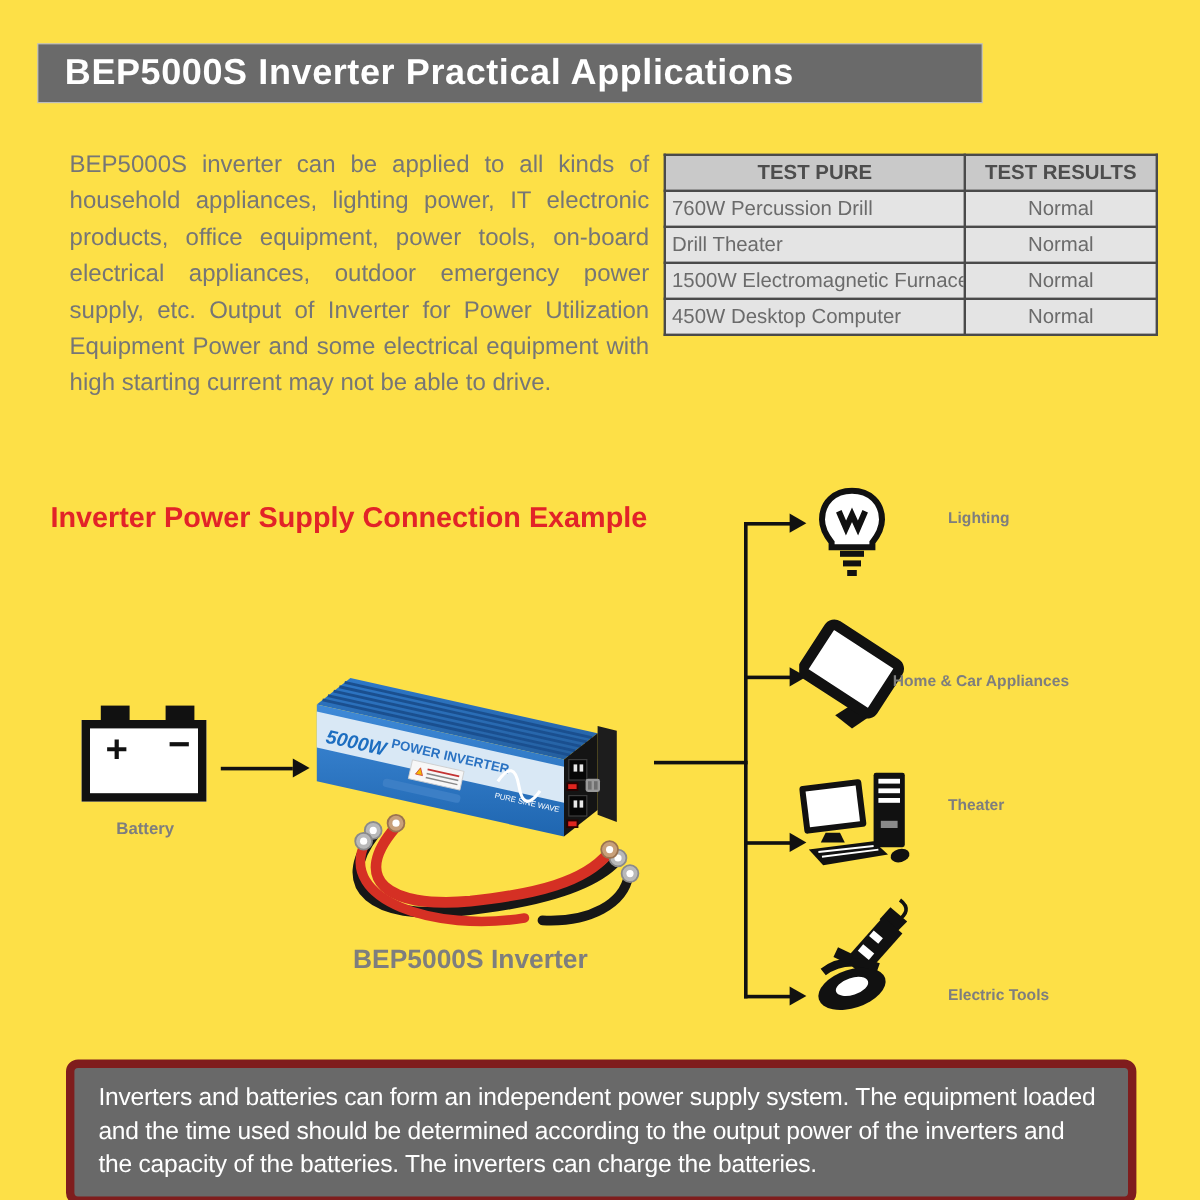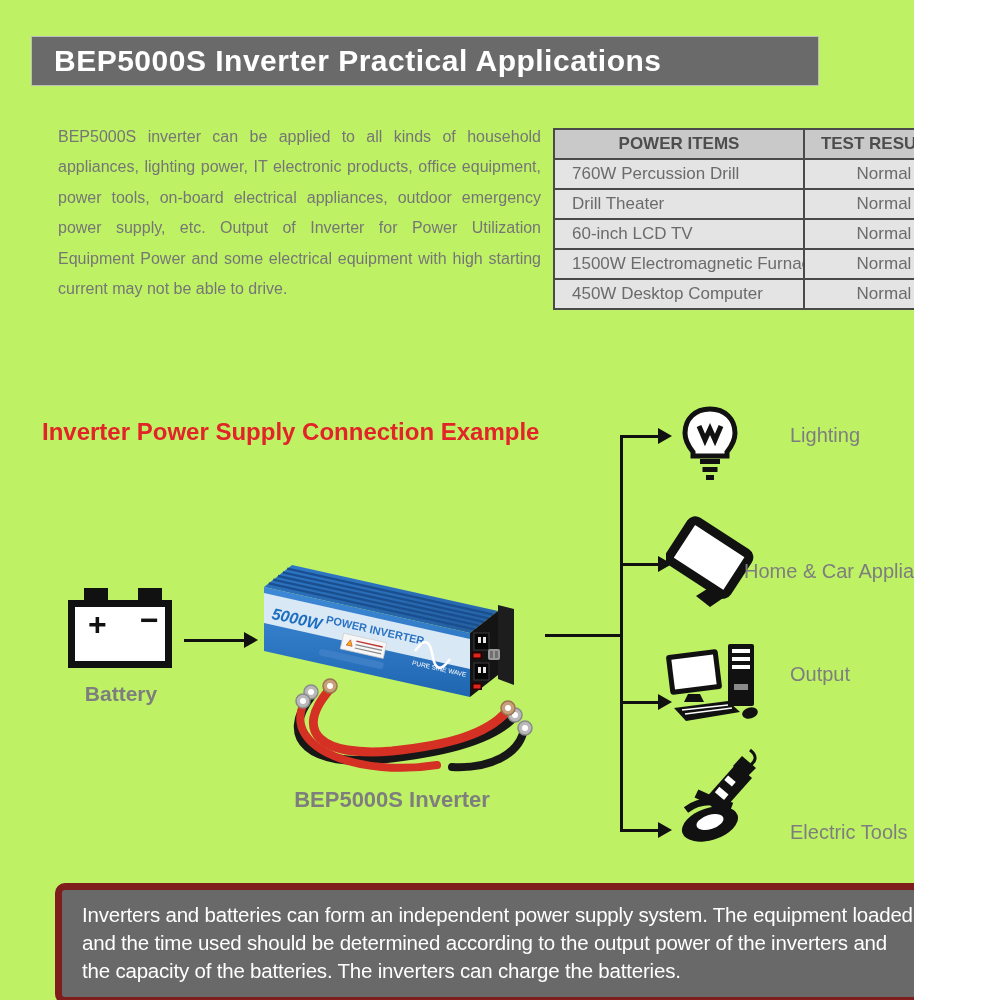--- a/index.html
+++ b/index.html
@@ -1,63 +1,63 @@
 <!DOCTYPE html>
 <html><head>
 <meta charset="utf-8">
 <style>
   html,body{margin:0;padding:0;background:#ffffff;}
-  .page{position:relative;width:914px;height:1000px;background:#bef264;overflow:hidden;
+  .page{position:relative;width:1000px;height:1000px;background:#fde047;overflow:hidden;
         font-family:"Liberation Sans",sans-serif;}
 
   
   .header-banner{position:absolute;left:32px;top:37px;width:786px;height:48px;background:#6a6a6a;
                  display:flex;align-items:center;padding-left:22px;box-sizing:border-box;
                  box-shadow:0 0 0 1px #bdbdbd;}
   .header-banner span{color:#ffffff;font-weight:bold;font-size:30px;letter-spacing:.5px;white-space:nowrap;}
 
   
   .intro{position:absolute;left:58px;top:122px;width:483px;margin:0;
-         font-size:16px;line-height:30.4px;color:#767676;text-align:justify;}
+         font-size:20px;line-height:30.4px;color:#767676;text-align:justify;}
 
   
   .test-table{position:absolute;left:553px;top:128px;width:410px;border-collapse:collapse;table-layout:fixed;}
   .test-table th,.test-table td{border:2px solid #4a4a4a;height:30px;padding:0;box-sizing:border-box;
          font-size:17px;white-space:nowrap;overflow:hidden;}
   .test-table th{background:#c9c9c9;color:#4d4d4d;font-weight:bold;text-align:center;}
   .test-table td{background:#e4e4e4;color:#6b6b6b;}
-  .test-table td.item{text-align:left;padding-left:17px;}
+  .test-table td.item{text-align:left;padding-left:5px;}
   .test-table td.result{text-align:center;}
   .col-items{width:250px;}.col-results{width:160px;}
 
   
   .diagram-heading{position:absolute;left:42px;top:418px;margin:0;
          font-size:24px;font-weight:bold;color:#e22328;white-space:nowrap;}
 
   
   .ln{position:absolute;background:#111;}
   .ah{position:absolute;width:0;height:0;border-top:8px solid transparent;
       border-bottom:8px solid transparent;border-left:14px solid #111;}
 
   
   .battery-box{position:absolute;left:68px;top:600px;width:104px;height:68px;border:7px solid #111;
                background:#fff;box-sizing:border-box;}
   .battery-term{position:absolute;width:24px;height:14px;background:#111;top:588px;}
   .battery-sign{position:absolute;font-size:32px;font-weight:bold;color:#111;line-height:1;}
   .battery-label{position:absolute;left:56px;top:682px;width:130px;text-align:center;
-                 font-size:21px;font-weight:bold;color:#7e7e7e;}
+                 font-size:14px;font-weight:bold;color:#7e7e7e;}
 
   
   .inverter-svg{position:absolute;left:252px;top:545px;}
   .inverter-label{position:absolute;left:262px;top:787px;width:260px;text-align:center;
                   font-size:22px;font-weight:bold;color:#7e7e7e;white-space:nowrap;}
 
   
   .out-icon{position:absolute;}
-  .out-label{position:absolute;font-size:20px;font-weight:normal;color:#7e7e7e;white-space:nowrap;}
+  .out-label{position:absolute;font-size:13px;font-weight:bold;color:#7e7e7e;white-space:nowrap;}
 
   
   .footer-note{position:absolute;left:55px;top:883px;width:892px;box-sizing:border-box;
                background:#696969;border:7px solid #7f1d1d;border-radius:10px;
                padding:11px 20px 12px 20px;color:#ffffff;font-size:20.5px;line-height:28px;
                letter-spacing:-0.2px;text-align:left;}
 </style>
 </head>
 <body>
 
@@ -69,35 +69,31 @@
 
   <p class="intro">BEP5000S inverter can be applied to all kinds of household appliances, lighting power, IT electronic products, office equipment, power tools, on-board electrical appliances, outdoor emergency power supply, etc. Output of Inverter for Power Utilization Equipment Power and some electrical equipment with high starting current may not be able to drive.</p>
 
   <table class="test-table">
     <colgroup>
         <col class="col-items">
         <col class="col-results">
       </colgroup>
     <thead>
       <tr>
-        <th>POWER ITEMS</th>
+        <th>TEST PURE</th>
         <th>TEST RESULTS</th>
       </tr>
     </thead>
     <tbody>
       <tr>
         <td class="item">760W Percussion Drill</td>
         <td class="result">Normal</td>
       </tr>
       <tr>
         <td class="item">Drill Theater</td>
-        <td class="result">Normal</td>
-      </tr>
-      <tr>
-        <td class="item">60-inch LCD TV</td>
         <td class="result">Normal</td>
       </tr>
       <tr>
         <td class="item">1500W Electromagnetic Furnace</td>
         <td class="result">Normal</td>
       </tr>
       <tr>
         <td class="item">450W Desktop Computer</td>
         <td class="result">Normal</td>
       </tr>
@@ -238,21 +234,21 @@
     <g transform="rotate(-7 28 32)">
       <rect x="2" y="12" width="52" height="40" rx="3" fill="#111"></rect>
       <rect x="7" y="17" width="42" height="30" fill="#ffffff"></rect>
     </g>
     <polygon points="22,54 34,54 38,62 18,62" fill="#111"></polygon>
     <polygon points="8,68 62,61 74,72 20,81" fill="#111"></polygon>
     <line x1="16" y1="70" x2="62" y2="65" stroke="#ffffff" stroke-width="1.6"></line>
     <line x1="19" y1="74" x2="66" y2="68" stroke="#ffffff" stroke-width="1.6"></line>
     <ellipse cx="84" cy="73" rx="8" ry="5.5" fill="#111" transform="rotate(-15 84 73)"></ellipse>
   </svg>
-  <div class="out-label" style="left:790px;top:663px;">Output</div>
+  <div class="out-label" style="left:790px;top:663px;">Theater</div>
 
   <svg class="out-icon" style="left:676px;top:748px;" width="92" height="100" viewBox="0 0 92 100">
     <path d="M74 2 C82 8 80 14 72 19" fill="none" stroke="#111" stroke-width="3"></path>
     <polygon points="66,8 80,20 70,30 57,18" fill="#111"></polygon>
     <polygon points="60,16 76,30 44,66 28,52" fill="#111"></polygon>
     <rect x="49" y="30" width="10" height="6" fill="#ffffff" transform="rotate(40 54 33)"></rect>
     <rect x="40" y="42" width="12" height="7" fill="#ffffff" transform="rotate(40 46 45)"></rect>
     <ellipse cx="34" cy="76" rx="29" ry="16" fill="#111" transform="rotate(-18 34 76)"></ellipse>
     <ellipse cx="34" cy="74" rx="14" ry="7" fill="#ffffff" transform="rotate(-18 34 74)"></ellipse>
     <path d="M10 62 Q28 48 56 58" fill="none" stroke="#111" stroke-width="7"></path>

